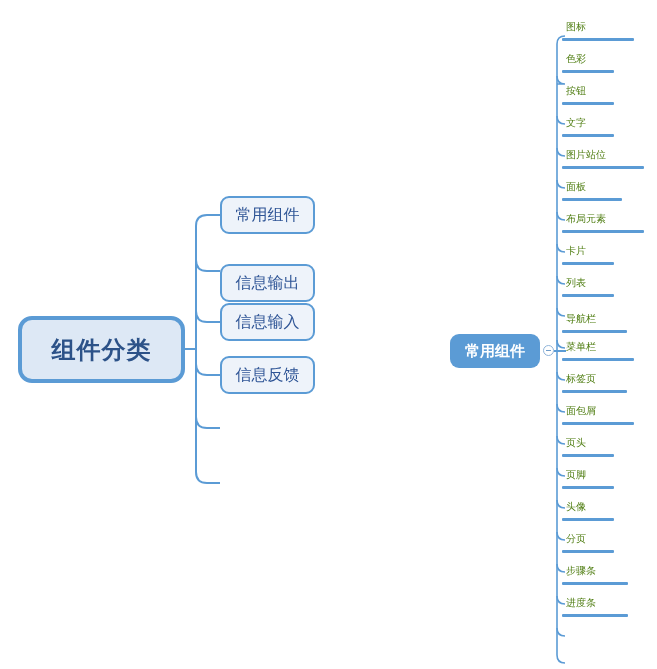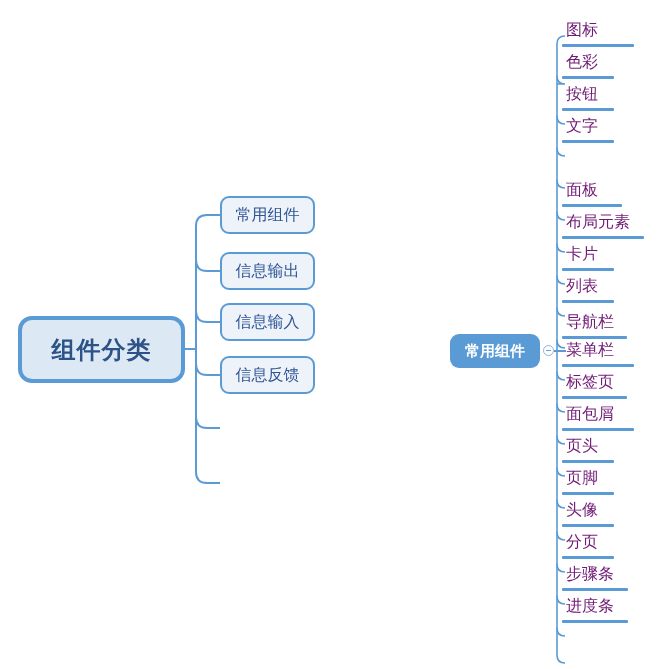--- a/index.html
+++ b/index.html
@@ -114,22 +114,22 @@
     height: 1px;
     background: #6f9bc8;
   }
 
   
   .leaf-item {
     position: absolute;
     left: 562px;
   }
   .leaf-item .leaf-label {
-    font-size: 16px;
-    color: #701a75;
+    font-size: 10px;
+    color: #4d7c0f;
     line-height: 1;
     white-space: nowrap;
     display: block;
     padding: 0 0 0 4px;
   }
   .leaf-item .leaf-underline {
     display: block;
     height: 3px;
     background: #5b9bd5;
     border-radius: 1px;
@@ -186,21 +186,21 @@
     </g>
   </svg>
 
   <div class="root-node">
     <span class="label">组件分类</span>
   </div>
 
   <div class="l2-node" style="top:196px">
     <span class="label">常用组件</span>
   </div>
-  <div class="l2-node" style="top:252px">
+  <div class="l2-node" style="top:264px">
     <span class="label">信息输出</span>
   </div>
   <div class="l2-node" style="top:356px">
     <span class="label">信息反馈</span>
   </div>
   <div class="l2-node" style="top:303px">
     <span class="label">信息输入</span>
   </div>
 
   <div class="blue-node">
@@ -218,20 +218,24 @@
     <span class="leaf-underline" style="width:52px"></span>
   </div>
   <div class="leaf-item" style="top:86px">
     <span class="leaf-label">按钮</span>
     <span class="leaf-underline" style="width:52px"></span>
   </div>
   <div class="leaf-item" style="top:118px">
     <span class="leaf-label">文字</span>
     <span class="leaf-underline" style="width:52px"></span>
   </div>
+  <div class="leaf-item" style="top:150px">
+    <span class="leaf-label">图片站位</span>
+    <span class="leaf-underline" style="width:82px"></span>
+  </div>
   <div class="leaf-item" style="top:182px">
     <span class="leaf-label">面板</span>
     <span class="leaf-underline" style="width:60px"></span>
   </div>
   <div class="leaf-item" style="top:214px">
     <span class="leaf-label">布局元素</span>
     <span class="leaf-underline" style="width:82px"></span>
   </div>
   <div class="leaf-item" style="top:246px">
     <span class="leaf-label">卡片</span>

